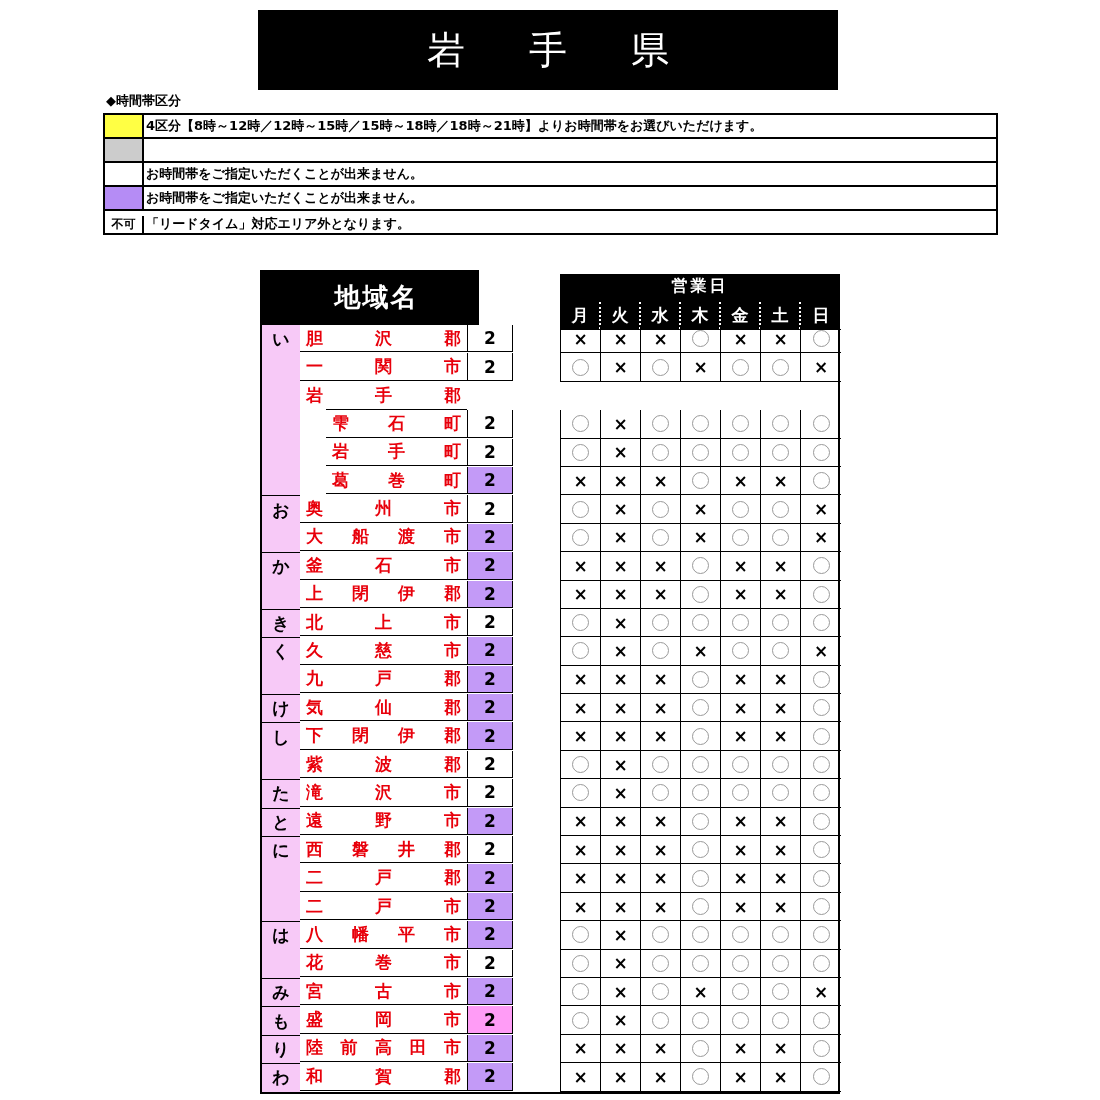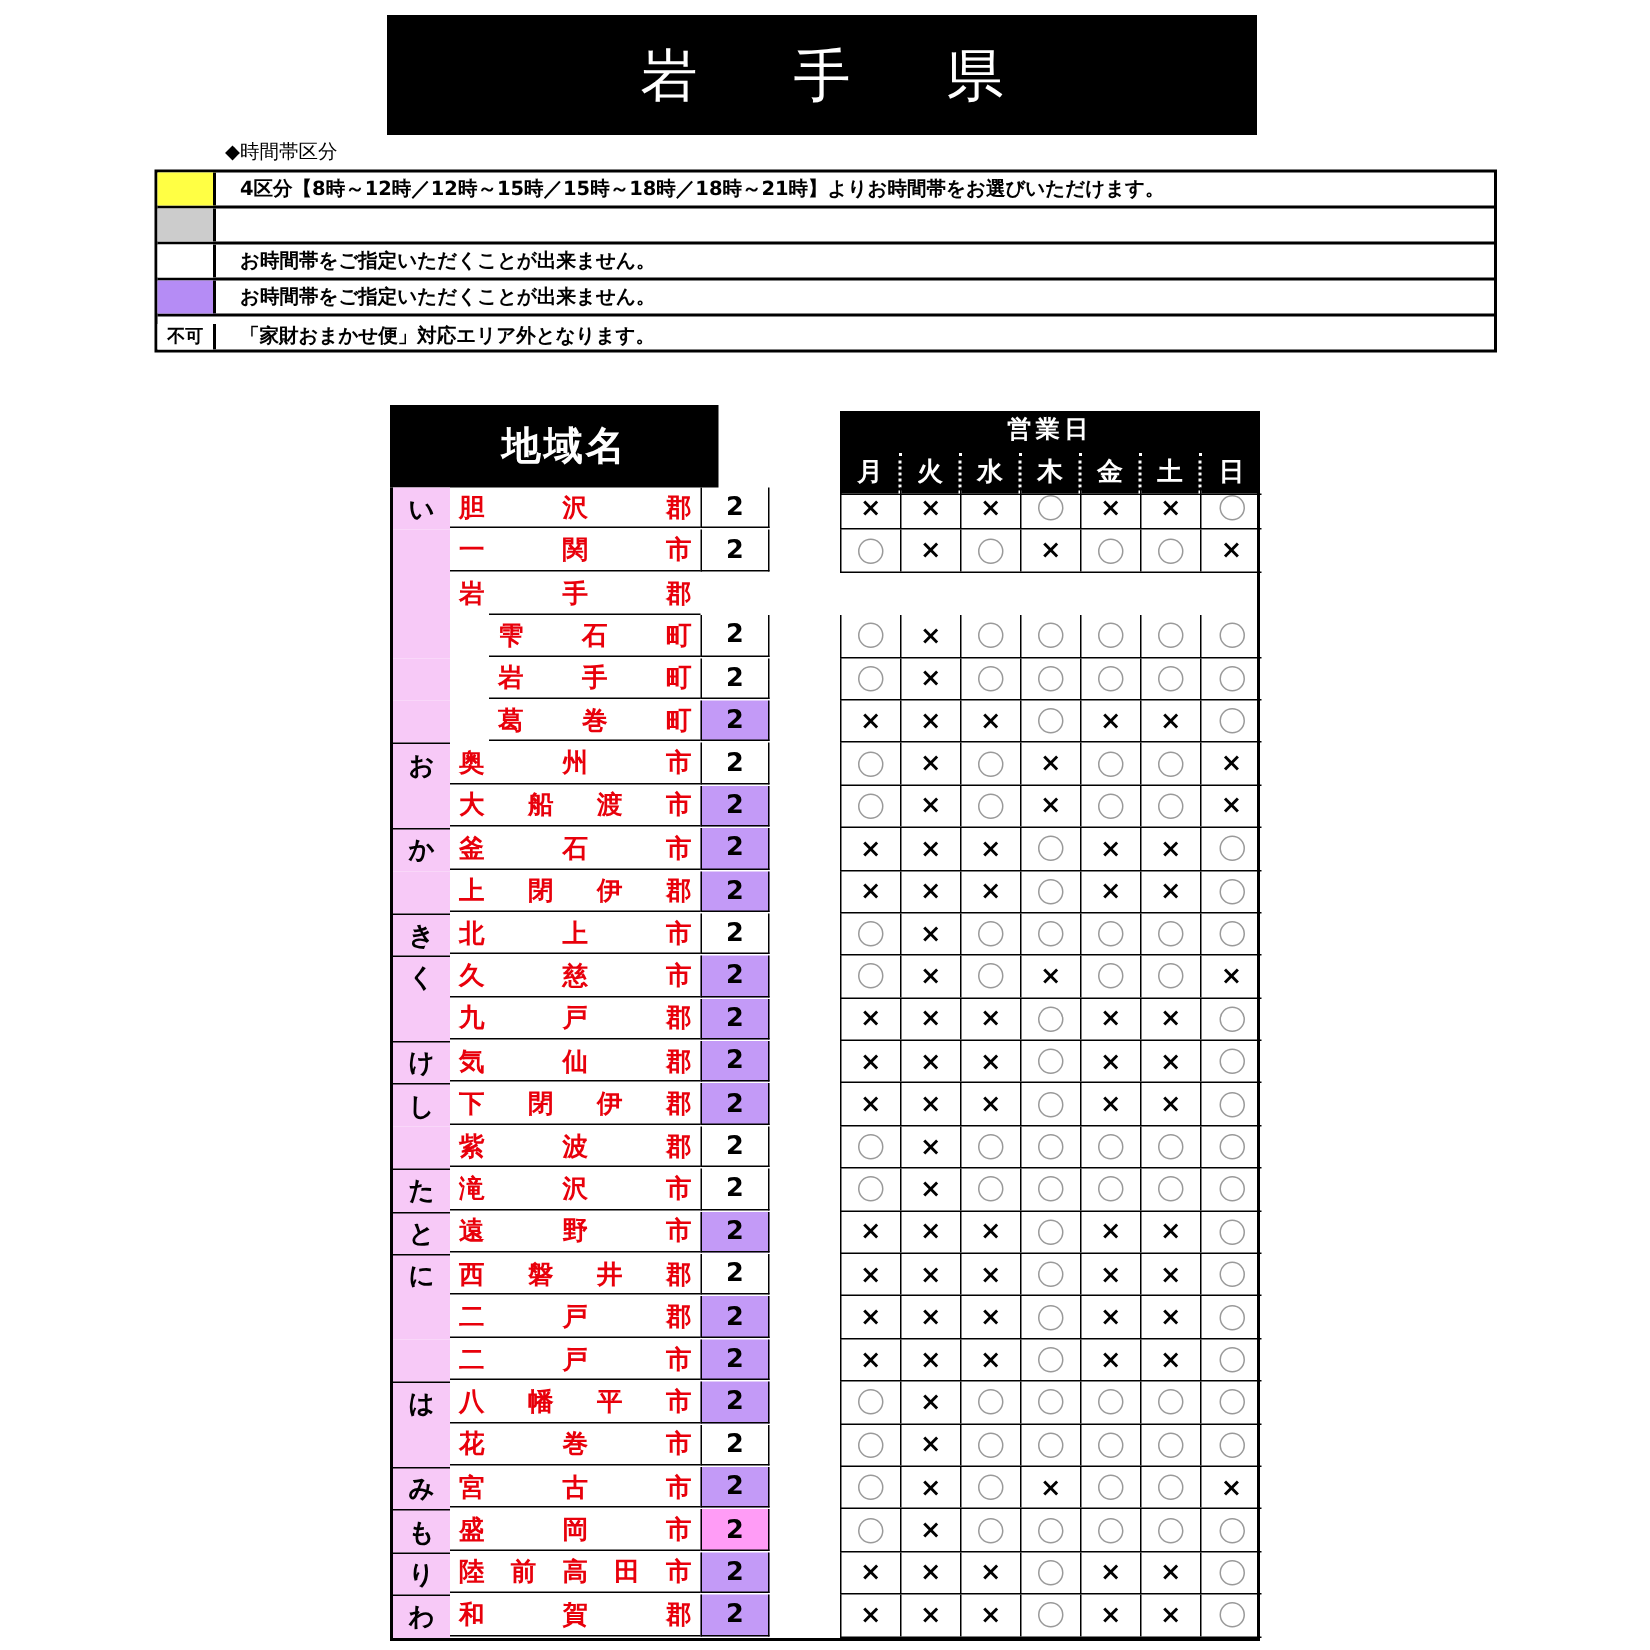--- a/index.html
+++ b/index.html
@@ -2,26 +2,26 @@
 <html><head>
 <meta charset="utf-8">
 <style>
   html, body { margin:0; padding:0; background:#ffffff; }
   body { width:1100px; height:1100px; position:relative; overflow:hidden;
          font-family: "DejaVu Sans", "Liberation Sans", sans-serif; color:#000; }
   .title-bar { position:absolute; left:258px; top:10px; width:580px; height:80px; background:#000;
                color:#fff; display:flex; align-items:center; justify-content:center;
                font-size:38px; letter-spacing:0; }
   .title-bar span { display:inline-block; margin:0 32px; }
-  .legend-heading { position:absolute; left:106px; top:92px; font-size:13px; font-weight:normal;margin-left:44px; }
+  .legend-heading { position:absolute; left:106px; top:92px; font-size:13px; font-weight:bold; }
   .legend { position:absolute; left:103px; top:113px; width:891px; border:2px solid #000; border-collapse:collapse; }
   .legend-row { display:flex; height:22px; border-bottom:2px solid #000; box-sizing:content-box; }
   .legend-row:last-child { border-bottom:none;align-items:flex-end; }
   .legend-swatch { width:37px; border-right:2px solid #000; flex:none; font-size:12px; display:flex; align-items:center; justify-content:center; font-weight:bold; }
-  .legend-text { padding-left:16px; font-size:13px; font-weight:bold; display:flex; align-items:center; white-space:nowrap; }
+  .legend-text { padding-left:2px; font-size:13px; font-weight:bold; display:flex; align-items:center; white-space:nowrap; }
 
   .main { position:absolute; left:260px; top:270px; width:580px; }
   .hdr { position:relative; height:55px; }
   .hdr-area { position:absolute; left:0; top:0; width:205px; height:55px; background:#000; color:#fff;
               font-size:26px; font-weight:bold; display:flex; align-items:center; justify-content:center; letter-spacing:2px;padding-left:14px; }
   .hdr-lead { position:absolute; left:207px; top:0; width:91px; height:55px; background:#000; color:#fff; }
   .hdr-lead .l1 { position:absolute; left:3px; top:2px; font-size:13px; font-weight:bold; white-space:nowrap; }
   .hdr-lead .l2 { position:absolute; left:10px; top:32px; font-size:16px; font-weight:bold; }
   .hdr-days { position:absolute; left:300px; top:4px; width:280px; height:55px; background:#000; color:#fff; }
   .hdr-days .l1 { position:absolute; left:0; width:280px; top:2px; text-align:center; font-size:16px; font-weight:bold; letter-spacing:3px; }
@@ -69,21 +69,21 @@
     <div class="legend-row">
       <div class="legend-swatch" style="background: rgb(255, 255, 255);"></div>
       <div class="legend-text">お時間帯をご指定いただくことが出来ません。</div>
     </div>
     <div class="legend-row">
       <div class="legend-swatch" style="background: rgb(181, 140, 245);"></div>
       <div class="legend-text">お時間帯をご指定いただくことが出来ません。</div>
     </div>
     <div class="legend-row">
       <div class="legend-swatch" style="background: rgb(255, 255, 255);">不可</div>
-      <div class="legend-text">「家財おまかせ便」対応エリア外となります。</div>
+      <div class="legend-text">「リードタイム」対応エリア外となります。</div>
     </div>
   </div>
 
 <div class="main">
   <div class="hdr">
     <div class="hdr-area">地域名</div>
     <div class="hdr-days">
       <div class="l1">営業日</div>
       <div class="days" id="hdr-days">
           <div class="day">月</div>

